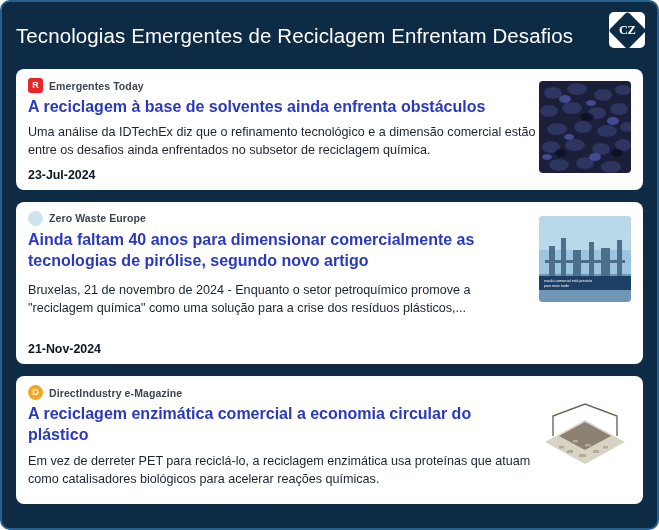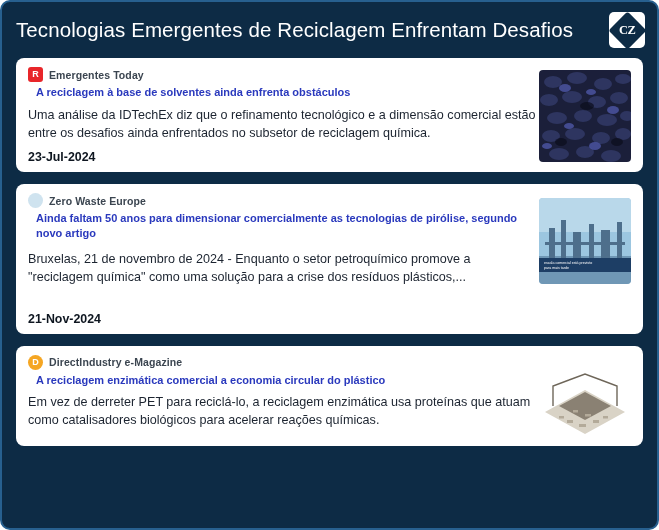--- a/index.html
+++ b/index.html
@@ -14,21 +14,21 @@
     height: 530px;
     position: relative;
     background: #0d2b45;
     border: 2px solid #27608f;
     border-radius: 10px;
     overflow: hidden;
   }
   
   #header {
     position: relative;
-    height: 56px;
+    height: 67px;
     display: flex;
     align-items: center;
     padding: 14px 14px;
     border-radius: 17px;
   }
   #header-title {
     color: #ffffff;
     font-size: 20.5px;
     font-weight: normal;
     letter-spacing: 0.1px;
@@ -101,24 +101,24 @@
     border-radius: 50%;
   }
   .src-name {
     font-size: 10.5px;
     color: #3b4550;
     font-weight: bold;
     letter-spacing: 0.1px;
   }
   .headline {
     color: #2a39bd;
-    font-size: 11px;
+    font-size: 16px;
     font-weight: bold;
     line-height: 1.32;
-    margin: 2px 0 6px 8px;
+    margin: 2px 0 6px 0;
     max-width: 505px;
   }
   .summary {
     color: #1c2430;
     font-size: 12.6px;
     line-height: 1.45;
     max-width: 510px;
     margin-bottom: 8px;
   }
   .date {
@@ -211,21 +211,21 @@
       </div>
     </div>
 
     <div class="card card-1">
       <div class="source-row">
         <span class="src-badge round" style="background:#cfe3ef;">
           <span></span>
         </span>
         <span class="src-name">Zero Waste Europe</span>
       </div>
-      <div class="headline">Ainda faltam 50 anos para dimensionar comercialmente as tecnologias de pirólise, segundo novo artigo</div>
+      <div class="headline">Ainda faltam 40 anos para dimensionar comercialmente as tecnologias de pirólise, segundo novo artigo</div>
       <div class="summary">Bruxelas, 21 de novembro de 2024 - Enquanto o setor petroquímico promove a "reciclagem química" como uma solução para a crise dos resíduos plásticos,...</div>
       <div class="date">21-Nov-2024</div>
       <div class="thumb">
         <svg width="92" height="86" viewBox="0 0 92 86">
           <rect width="92" height="86" fill="#9cc6e0"></rect>
           <rect y="0" width="92" height="34" fill="#b9d8ea"></rect>
           <rect y="58" width="92" height="28" fill="#6f97b5"></rect>
           <g fill="#4e6f8c">
             <rect x="10" y="30" width="6" height="30"></rect>
             <rect x="22" y="22" width="5" height="38"></rect>

